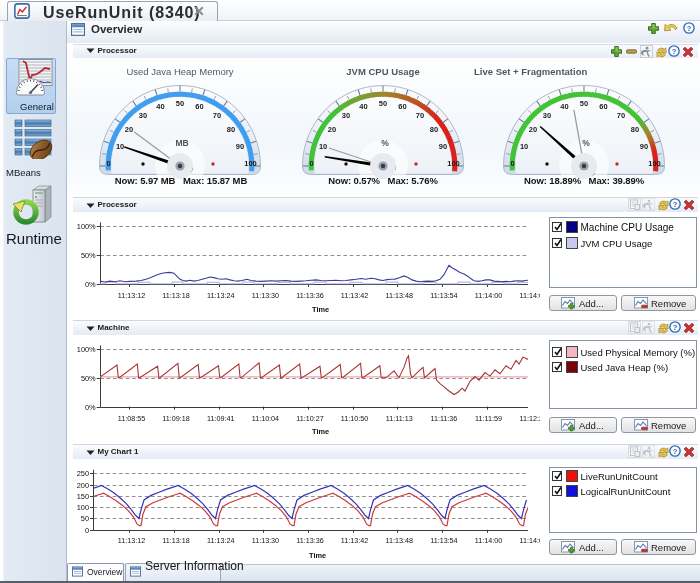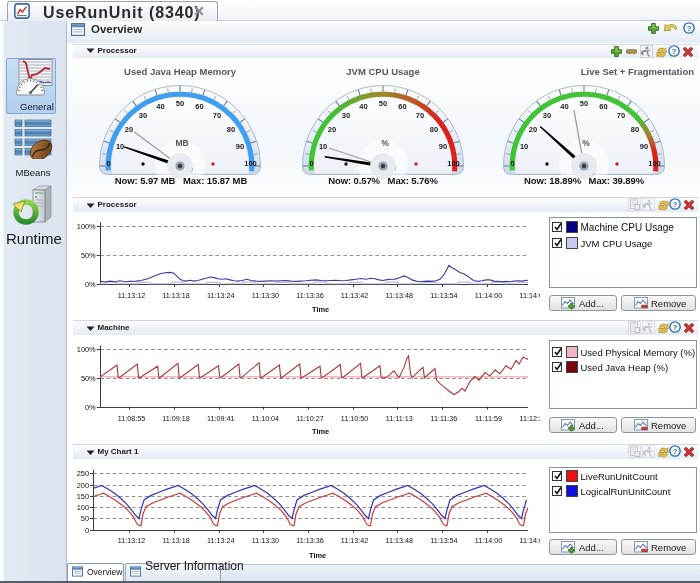--- a/index.html
+++ b/index.html
@@ -76,21 +76,21 @@
     </g>
     <g>
       <rect x="2" y="29.5" width="7" height="6.5" fill="url(#mbg)" stroke="#2d5a86" stroke-width="0.6"></rect>
       <rect x="12" y="29.5" width="26" height="6.5" fill="url(#mbg)" stroke="#2d5a86" stroke-width="0.6"></rect>
     </g>
 <g transform="rotate(-38 28 31)">
       <ellipse cx="28" cy="31" rx="12" ry="8.5" fill="url(#beang)" stroke="#4a2e10" stroke-width="0.8"></ellipse>
       <path d="M17 31 Q 23 27 28 31 Q 33 35 39 31" fill="none" stroke="#3c240c" stroke-width="1.4"></path>
     </g>
 </svg>
-<div class="abs" style="left:6px;top:167px;width:54px;text-align:center;font-size:9.5px;color:#16181c">MBeans</div>
+<div class="abs" style="left:6px;top:167px;width:54px;font-size:9.5px;color:#16181c">MBeans</div>
 <svg class="abs" style="left:12px;top:185px" width="40" height="41" viewBox="0 0 40 41">
 <defs>
       <linearGradient id="srvg" x1="0" y1="0" x2="1" y2="0">
         <stop offset="0" stop-color="#eceef0"></stop>
         <stop offset="1" stop-color="#c2c8ce"></stop>
       </linearGradient>
 <linearGradient id="grng" x1="0" y1="0" x2="0" y2="1">
         <stop offset="0" stop-color="#8ed44e"></stop>
         <stop offset="1" stop-color="#2e8c2e"></stop>
       </linearGradient>
@@ -148,23 +148,23 @@
     </g>
   </svg>
 <svg style="position:absolute;left:668px;top:45px" width="12" height="12" viewBox="0 0 13 13">
     <circle cx="6.5" cy="6.5" r="5.6" fill="#fdfdfe" stroke="#2d6db5" stroke-width="1.5"></circle>
     <text x="6.5" y="9.4" font-size="8.2" font-weight="bold" fill="#2d6db5" text-anchor="middle" font-family="Liberation Sans">?</text>
   </svg>
 <svg style="position:absolute;left:682px;top:46px" width="12" height="12" viewBox="0 0 12 12">
     <path d="M1.2 3 L3 1.2 L6 4.2 L9 1.2 L10.8 3 L7.8 6 L10.8 9 L9 10.8 L6 7.8 L3 10.8 L1.2 9 L4.2 6 Z" fill="#d33232" stroke="#8e1515" stroke-width="0.8"></path>
   </svg>
 <div class="abs" style="left:67px;top:58px;width:633px;height:134px;background:linear-gradient(#ffffff,#f2f7fc 60%,#fbfdfe)"></div>
-<div class="abs" style="left:70px;top:66px;width:220px;text-align:center;font-size:9.5px;font-weight:bold;color:#52575e">Used Java Heap Memory</div>
+<div class="abs" style="left:70px;top:66px;width:220px;text-align:center;font-size:9.5px;font-weight:normal;color:#52575e">Used Java Heap Memory</div>
 <div class="abs" style="left:273px;top:66px;width:220px;text-align:center;font-size:9.5px;font-weight:bold;color:#52575e">JVM CPU Usage</div>
-<div class="abs" style="left:474px;top:66px;width:220px;text-align:right;font-size:9.5px;font-weight:bold;color:#52575e">Live Set + Fragmentation</div>
+<div class="abs" style="left:474px;top:66px;width:220px;text-align:left;font-size:9.5px;font-weight:bold;color:#52575e">Live Set + Fragmentation</div>
 <svg class="abs" style="left:67px;top:58px" width="633" height="134" viewBox="67 58 633 134">
     <defs>
       <linearGradient id="domeg1" x1="0" y1="0" x2="0" y2="1">
 <stop offset="0" stop-color="#fdfdfe"></stop>
         <stop offset="0.55" stop-color="#e9eff7"></stop>
         <stop offset="1" stop-color="#ccdaeb"></stop>
       </linearGradient>
 <linearGradient id="faceg1" x1="0" y1="0" x2="0" y2="1">
 <stop offset="0" stop-color="#fcfdfe"></stop>
         <stop offset="1" stop-color="#edf1f7"></stop>

